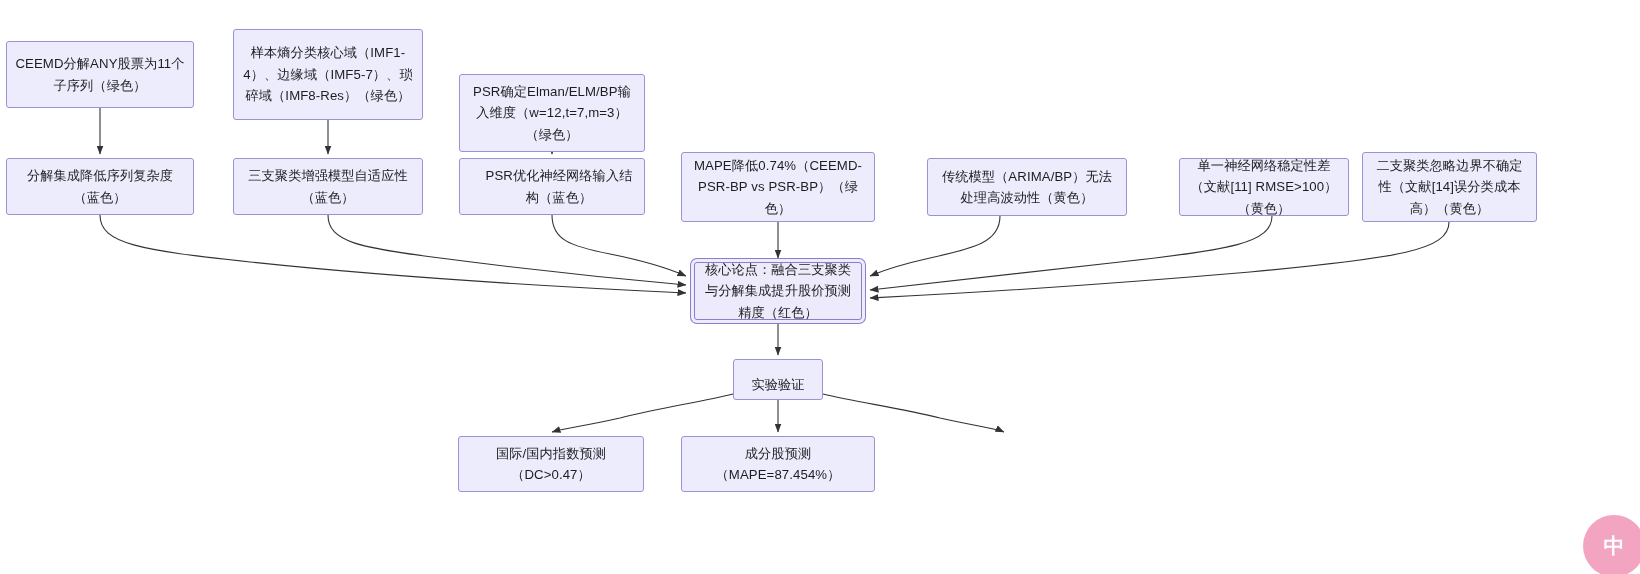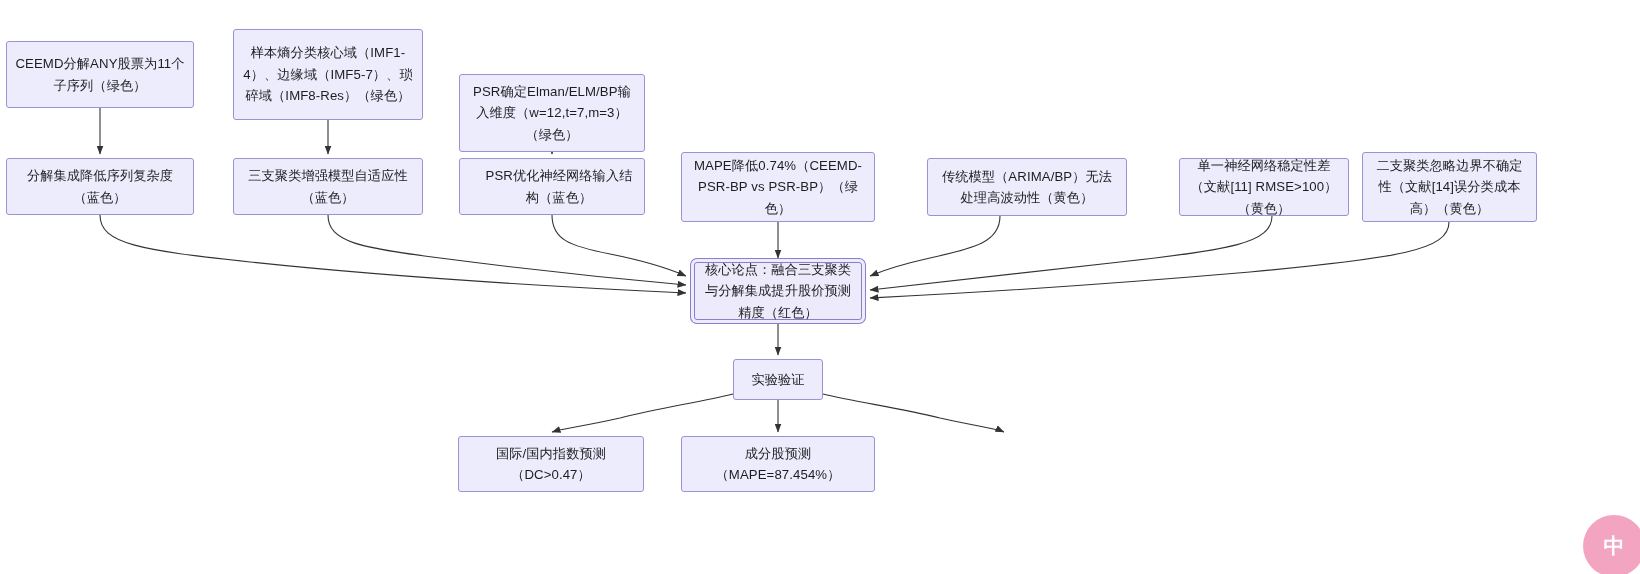--- a/index.html
+++ b/index.html
@@ -136,21 +136,21 @@
   </div>
 
   <div class="node" style="left:1362px; top:152px; width:175px; height:70px;">
     <span class="node-text">二支聚类忽略边界不确定性（文献[14]误分类成本高）（黄色）</span>
   </div>
 
   <div class="node node-core" style="left:694px; top:262px; width:168px; height:58px;">
     <span class="node-text">核心论点：融合三支聚类与分解集成提升股价预测精度（红色）</span>
   </div>
 
-  <div class="node" style="left:733px; top:359px; width:90px; height:41px;">
+  <div class="node" style="left:733px; top:359px; width:90px; height:41px;align-items:flex-end;">
     <span class="node-text">实验验证</span>
   </div>
 
   <div class="node" style="left:458px; top:436px; width:186px; height:56px;">
     <span class="node-text">国际/国内指数预测（DC&gt;0.47）</span>
   </div>
 
   <div class="node" style="left:681px; top:436px; width:194px; height:56px;">
     <span class="node-text">成分股预测（MAPE=87.454%）</span>
   </div>

